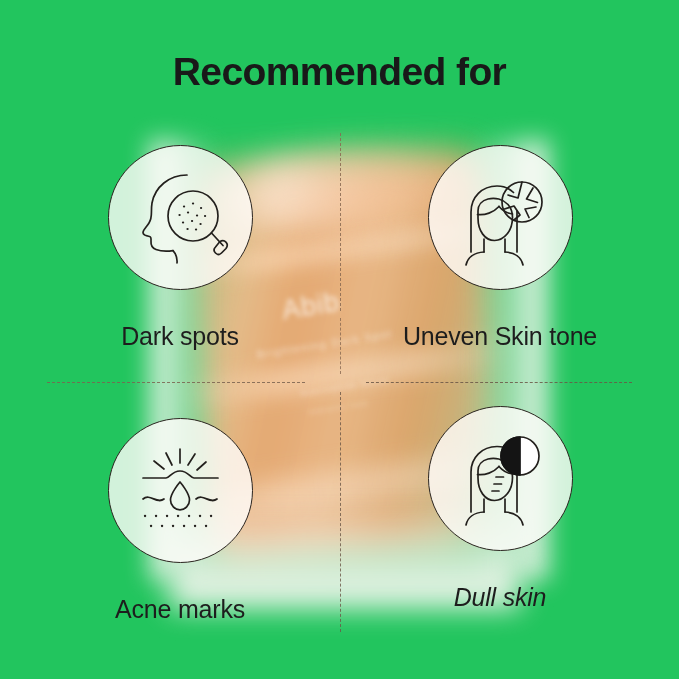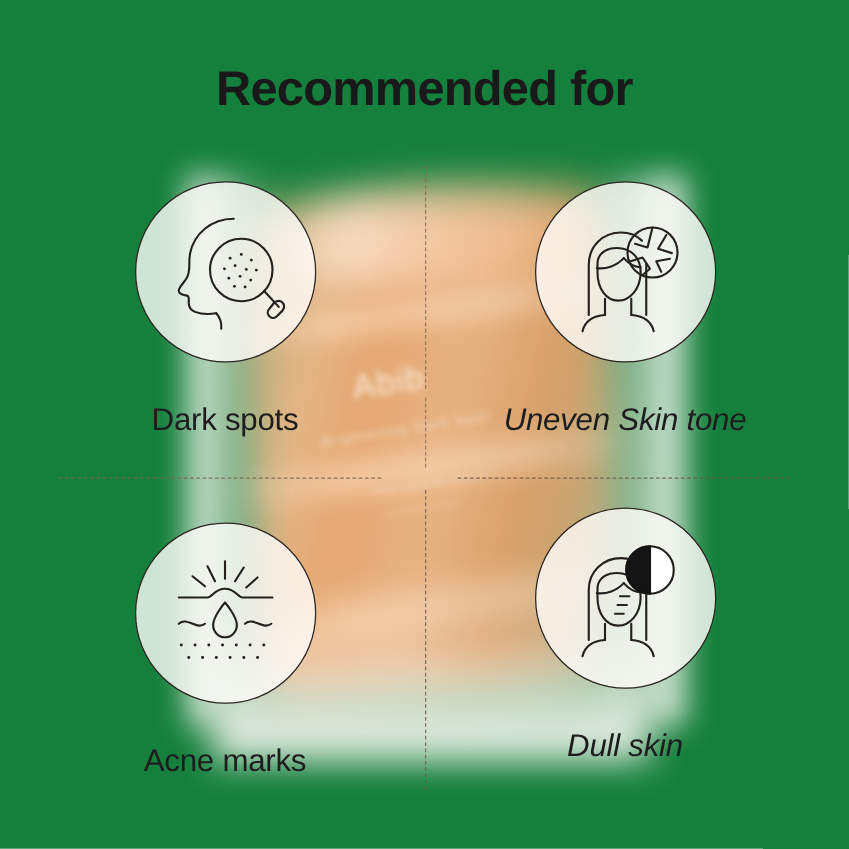--- a/index.html
+++ b/index.html
@@ -11,21 +11,21 @@
     height: 679px;
     background: #f8f6f2;
     font-family: "Liberation Sans", sans-serif;
     overflow: hidden;
   }
 
   #infographic {
     position: relative;
     width: 679px;
     height: 679px;
-    background: #15803d;
+    background: #22c55e;
     overflow: hidden;
   }
 
   
   .jar-layer {
     position: absolute;
     left: 0; top: 0;
     width: 679px; height: 679px;
     pointer-events: none;
   }
@@ -239,21 +239,21 @@
     opacity: 0.85;
   }
 
   
   .cell {
     position: absolute;
     width: 300px;
     text-align: center;
   }
   .cell-tl { left: 30px;  top: 145px; }
-  .cell-tr { left: 350px; top: 145px; font-style: italic; }
+  .cell-tr { left: 350px; top: 145px; }
   .cell-bl { left: 30px;  top: 418px; }
   .cell-br { left: 350px; top: 406px; font-style: italic; }
 
   .icon-circle {
     width: 145px;
     height: 145px;
     margin: 0 auto;
     border-radius: 50%;
     border: 1.3px solid #2b2520;
     background: rgba(255,253,250,0.80);

